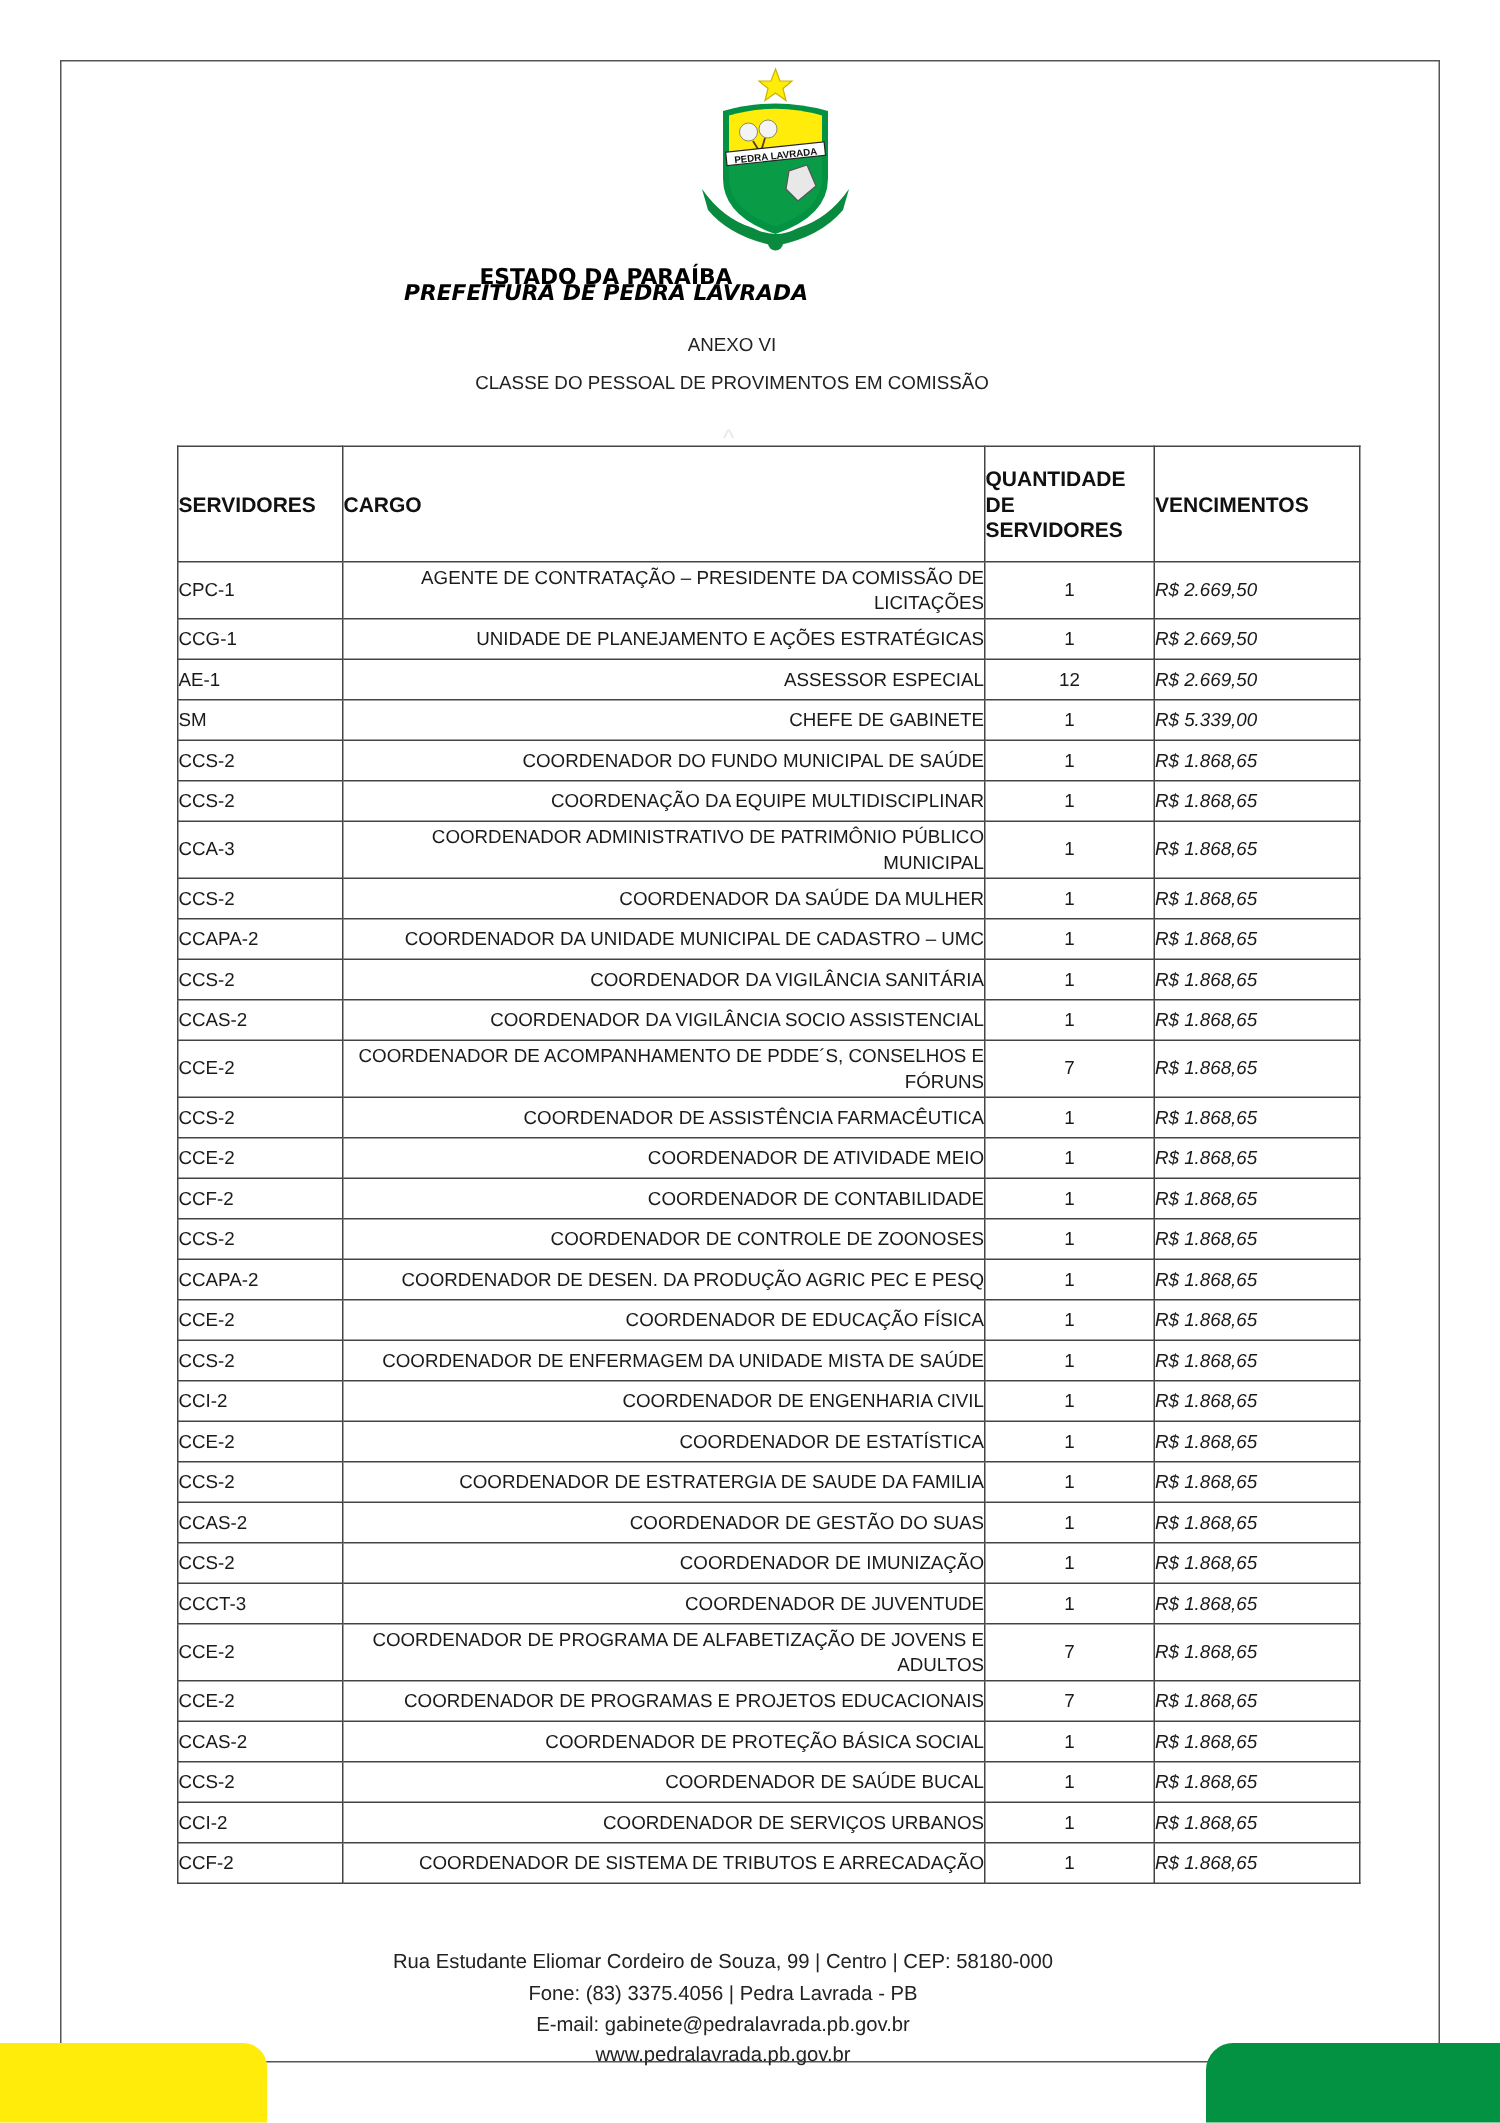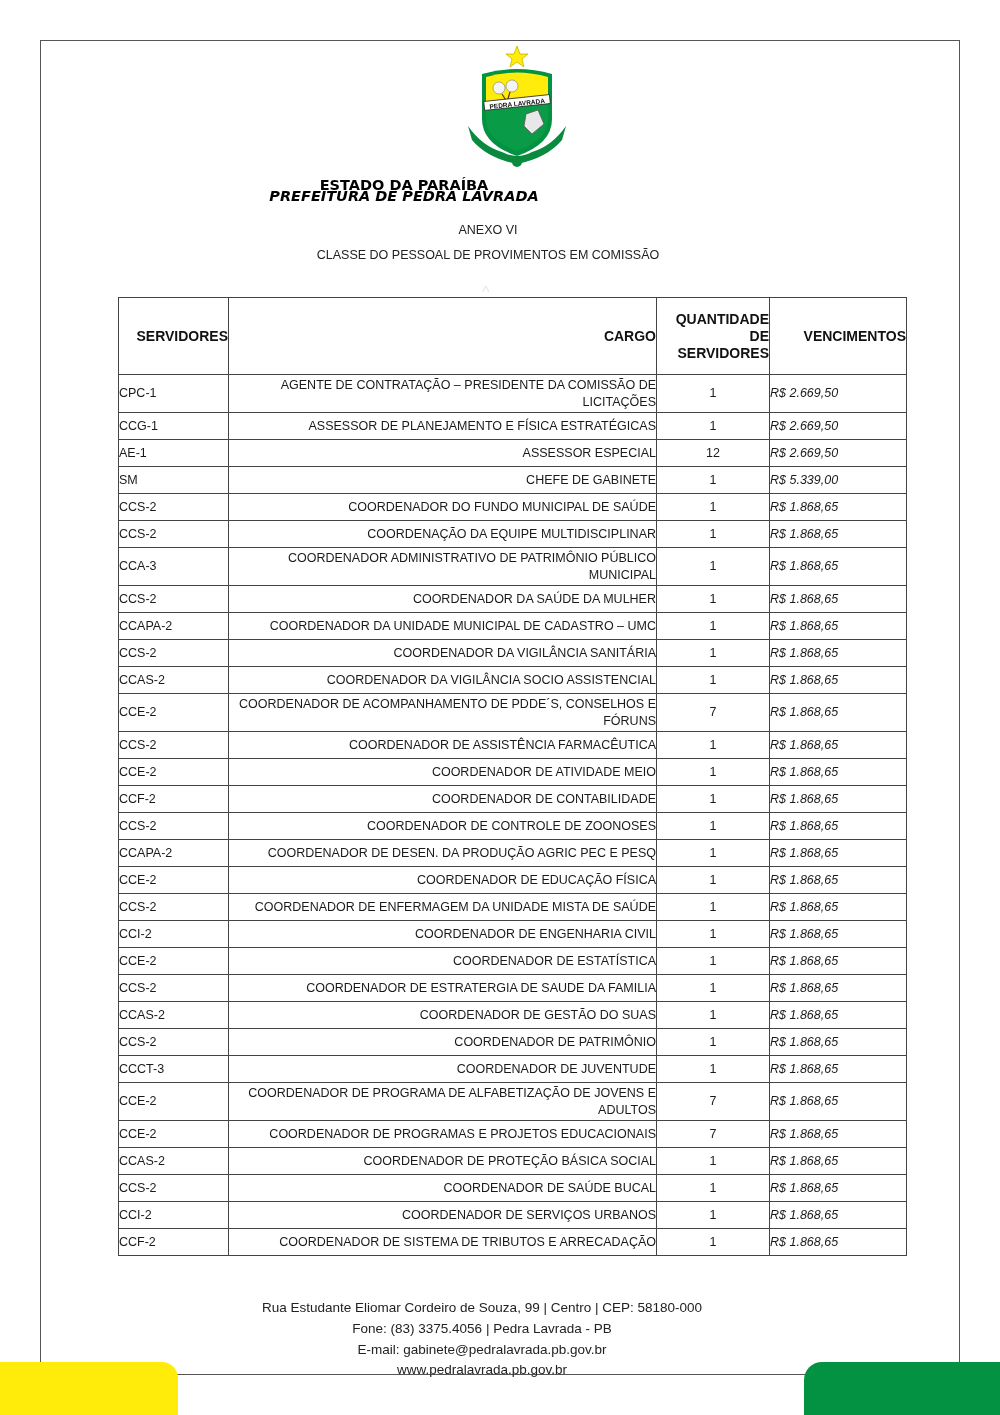--- a/index.html
+++ b/index.html
@@ -26,21 +26,21 @@
     .s2 { top: 248px; left: -12px; }
     table.grid {
       position: absolute; left: 118px; top: 297px; width: 788px;
       border-collapse: collapse; table-layout: fixed;
     }
     table.grid th, table.grid td {
       border: 1.3px solid #444; padding: 0; vertical-align: middle;
     }
     table.grid th {
       font-family: "Liberation Sans", sans-serif; font-weight: bold; font-size: 14px;
-      height: 76px; text-align: right; line-height: 17px; color: #111;
+      height: 76px; text-align: left; line-height: 17px; color: #111;
     }
     table.grid td {
       font-family: "Liberation Sans", sans-serif; font-size: 12.5px; color: #1a1a1a;
       height: 26px; line-height: 17px;
     }
     table.grid tr.tall td { height: 37px; }
     td.c-sym { text-align: left; padding-top: 3px; }
     td.c-cargo { text-align: right; vertical-align: top; padding: 1px 4px 0 6px; font-size: 12.3px; }
     td.c-qty { text-align: center; padding-top: 3px; }
     td.c-venc { text-align: left; padding-top: 3px; font-style: italic; }
@@ -112,21 +112,21 @@
   </thead>
   <tbody id="table-body">
     <tr class="tall">
         <td class="c-sym">CPC-1</td>
         <td class="c-cargo">AGENTE DE CONTRATAÇÃO – PRESIDENTE DA COMISSÃO DE LICITAÇÕES</td>
         <td class="c-qty">1</td>
         <td class="c-venc">R$ 2.669,50</td>
       </tr>
     <tr>
         <td class="c-sym">CCG-1</td>
-        <td class="c-cargo">ASSESSOR DE PLANEJAMENTO E FÍSICA ESTRATÉGICAS</td>
+        <td class="c-cargo">UNIDADE DE PLANEJAMENTO E AÇÕES ESTRATÉGICAS</td>
         <td class="c-qty">1</td>
         <td class="c-venc">R$ 2.669,50</td>
       </tr>
     <tr>
         <td class="c-sym">AE-1</td>
         <td class="c-cargo">ASSESSOR ESPECIAL</td>
         <td class="c-qty">12</td>
         <td class="c-venc">R$ 2.669,50</td>
       </tr>
     <tr>
@@ -244,21 +244,21 @@
         <td class="c-venc">R$ 1.868,65</td>
       </tr>
     <tr>
         <td class="c-sym">CCAS-2</td>
         <td class="c-cargo">COORDENADOR DE GESTÃO DO SUAS</td>
         <td class="c-qty">1</td>
         <td class="c-venc">R$ 1.868,65</td>
       </tr>
     <tr>
         <td class="c-sym">CCS-2</td>
-        <td class="c-cargo">COORDENADOR DE PATRIMÔNIO</td>
+        <td class="c-cargo">COORDENADOR DE IMUNIZAÇÃO</td>
         <td class="c-qty">1</td>
         <td class="c-venc">R$ 1.868,65</td>
       </tr>
     <tr>
         <td class="c-sym">CCCT-3</td>
         <td class="c-cargo">COORDENADOR DE JUVENTUDE</td>
         <td class="c-qty">1</td>
         <td class="c-venc">R$ 1.868,65</td>
       </tr>
     <tr class="tall">

